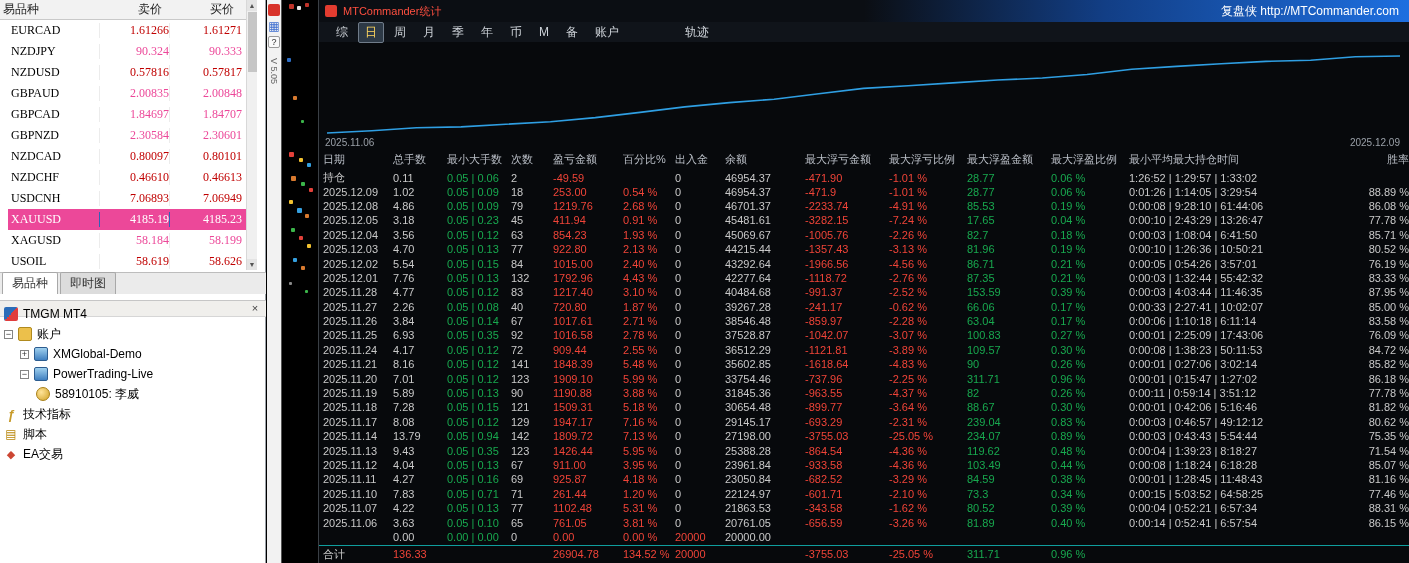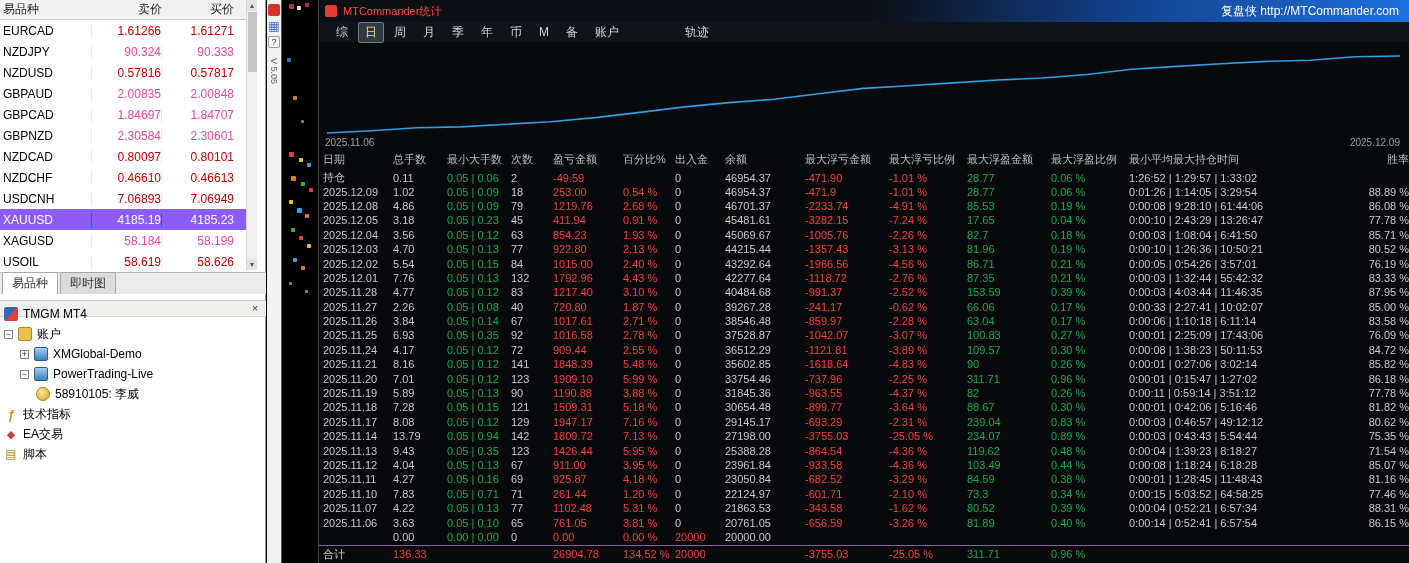--- a/index.html
+++ b/index.html
@@ -8,27 +8,27 @@
           font-family:"Liberation Sans","DejaVu Sans",sans-serif; background:#000; }
 
   
   .left-col { position:absolute; left:0; top:0; width:266px; height:563px; background:#fff; border-right:1px solid #9aa0a6;padding-left:16px; }
   .mw-header { position:absolute; top:0; left:0; width:246px; height:20px; background:#f2f2f2;
                border-bottom:1px solid #c9c9c9; display:flex; align-items:center; font-size:12px; color:#222; }
   .mw-header span { display:block; }
   .h-sym { width:92px; padding-left:3px; }
   .h-bid { width:70px; text-align:right; }
   .h-ask { width:78px; text-align:right; padding-right:6px; }
-  .mw-rows { position:absolute; top:20px; left:0; width:246px; }
+  .mw-rows { position:absolute; top:20px; left:8px; width:246px;font-family:Liberation Serif, serif; }
   .mw-row { display:flex; height:21px; align-items:center; font-size:12px; background:#fff; }
   .mw-row .sym { width:92px; padding-left:3px; color:#000; border-right:1px solid #ececec; }
   .mw-row .bid { width:70px; text-align:right; border-right:1px solid #ececec; }
   .mw-row .ask { width:78px; text-align:right; padding-right:6px; }
   .price-red { color:#c00000; } .price-blue { color:#ec4899; }
-  .mw-row.selected { background:#8b5cf6; }
+  .mw-row.selected { background:#ec4899; }
   .mw-row.selected .sym,.mw-row.selected .bid,.mw-row.selected .ask { color:#fff; border-color:#2f63b7; }
 
   .mw-scroll { position:absolute; left:246px; top:0; width:11px; height:270px; background:#f0f0f0; border-left:1px solid #d8d8d8; }
   .scroll-arrow { width:100%; height:11px; font-size:7px; color:#555; text-align:center; line-height:11px; background:#e4e4e4; }
   .scroll-arrow.down { position:absolute; bottom:0; }
   .scroll-thumb { position:absolute; top:12px; left:1px; width:9px; height:60px; background:#c6c6c6; }
 
   .mw-tabs { position:absolute; top:272px; left:0; width:266px; height:22px; background:#ebebeb;
              border-top:1px solid #bdbdbd; display:flex; align-items:flex-end; padding:0 0 0 2px; }
   .tab { font-size:12px; padding:2px 9px; border:1px solid #a8a8a8; border-bottom:none; background:#dcdcdc;
@@ -205,26 +205,26 @@
         </div>
         <div class="tree-item" style="padding-left: 36px;">
           <span class="tree-icon login-icon"></span>
           <span>58910105: 李威</span>
         </div>
         <div class="tree-item" style="padding-left: 4px;">
           <span class="tree-icon indicator-icon"></span>
           <span>技术指标</span>
         </div>
         <div class="tree-item" style="padding-left: 4px;">
+          <span class="tree-icon script-icon"></span>
+          <span>脚本</span>
+        </div>
+        <div class="tree-item" style="padding-left: 4px;">
           <span class="tree-icon ea-icon"></span>
           <span>EA交易</span>
-        </div>
-        <div class="tree-item" style="padding-left: 4px;">
-          <span class="tree-icon script-icon"></span>
-          <span>脚本</span>
         </div>
       </div>
   </div>
 
   <div class="side-strip">
     <div class="ss-icon mtc-book-icon"></div>
     <div class="ss-icon grid-icon">▦</div>
     <div class="ss-icon help-icon">?</div>
     <span class="version-label">V 5.05</span>
   </div>

